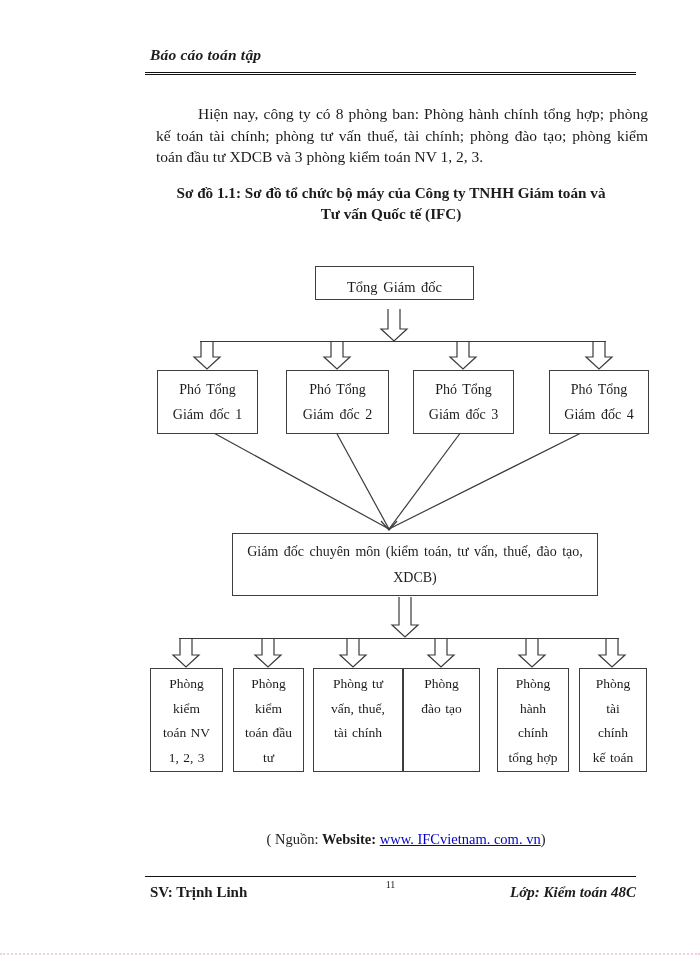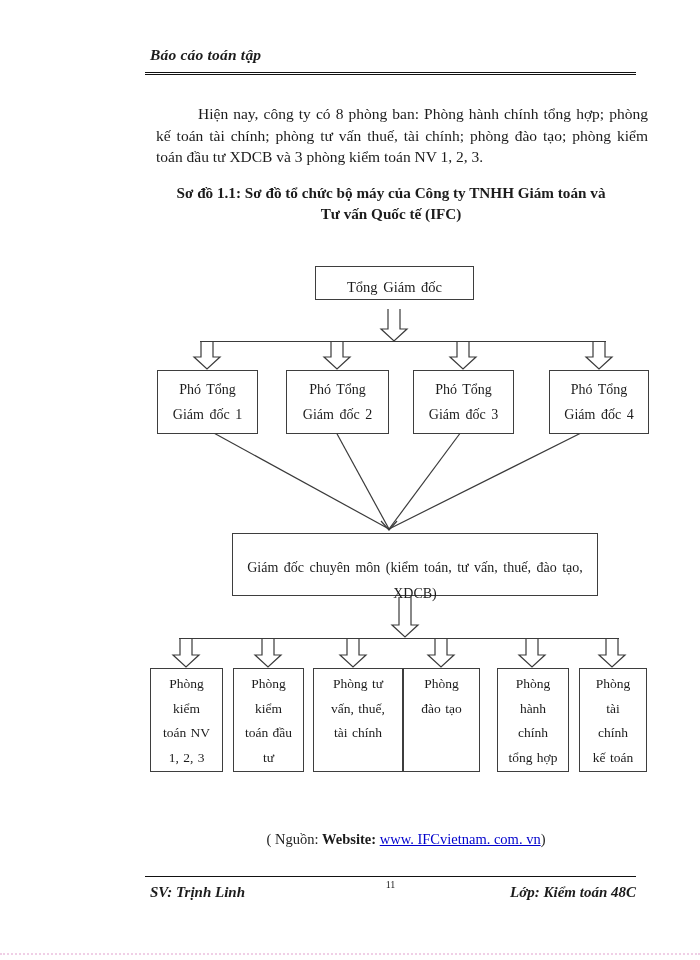--- a/index.html
+++ b/index.html
@@ -32,38 +32,38 @@
     position:absolute;border:1px solid #3e3e3e;background:#fff;
     text-align:center;font-size:14px;white-space:pre-line;box-sizing:border-box;
     word-spacing:2px;
   }
   .box-root{left:315px;top:266px;width:159px;height:34px;line-height:40px;font-size:14.5px;}
   .box-dep{top:370px;height:64px;padding-top:6px;line-height:25px;}
   .box-dep1{left:157px;width:101px;}
   .box-dep2{left:286px;width:103px;}
   .box-dep3{left:413px;width:101px;}
   .box-dep4{left:549px;width:100px;}
-  .box-mid{left:232px;top:533px;width:366px;height:63px;padding-top:21px;line-height:26px;}
+  .box-mid{left:232px;top:533px;width:366px;height:63px;padding-top:5px;line-height:26px;}
   .box-dept{top:668px;height:104px;padding-top:3px;line-height:24.5px;font-size:13.5px;word-spacing:1px;}
   .box-d1{left:150px;width:73px;}
   .box-d2{left:233px;width:71px;}
   .box-d3{left:313px;width:90px;}
   .box-d4{left:403px;width:77px;}
   .box-d5{left:497px;width:72px;}
   .box-d6{left:579px;width:68px;}
   
   .source{
     left:160px;top:831px;width:492px;text-align:center;font-size:14.5px;
   }
   .source b{font-weight:bold;}
   .source a{color:#0000cc;text-decoration:underline;}
   
   .footer-rule{left:145px;top:876px;width:491px;height:0;border-bottom:1.5px solid #111;}
   .page-num{left:145px;top:879px;width:491px;text-align:center;font-size:10px;}
-  .footer-left{left:150px;top:884px;font-size:15px;font-weight:bold;font-style:italic;}
+  .footer-left{left:150px;top:884px;font-size:15px;font-weight:bold;}
   .footer-right{right:64px;top:884px;font-size:15px;font-weight:bold;font-style:italic;}
   .bottom-dots{left:0;top:953px;width:700px;height:0;border-bottom:2px dotted #f0cfe6;}
   svg{position:absolute;left:0;top:0;pointer-events:none;}
 </style>
 </head>
 <body>
 
 <div class="abs header-title">Báo cáo toán tập</div>
 <div class="abs header-rule"></div>
 

